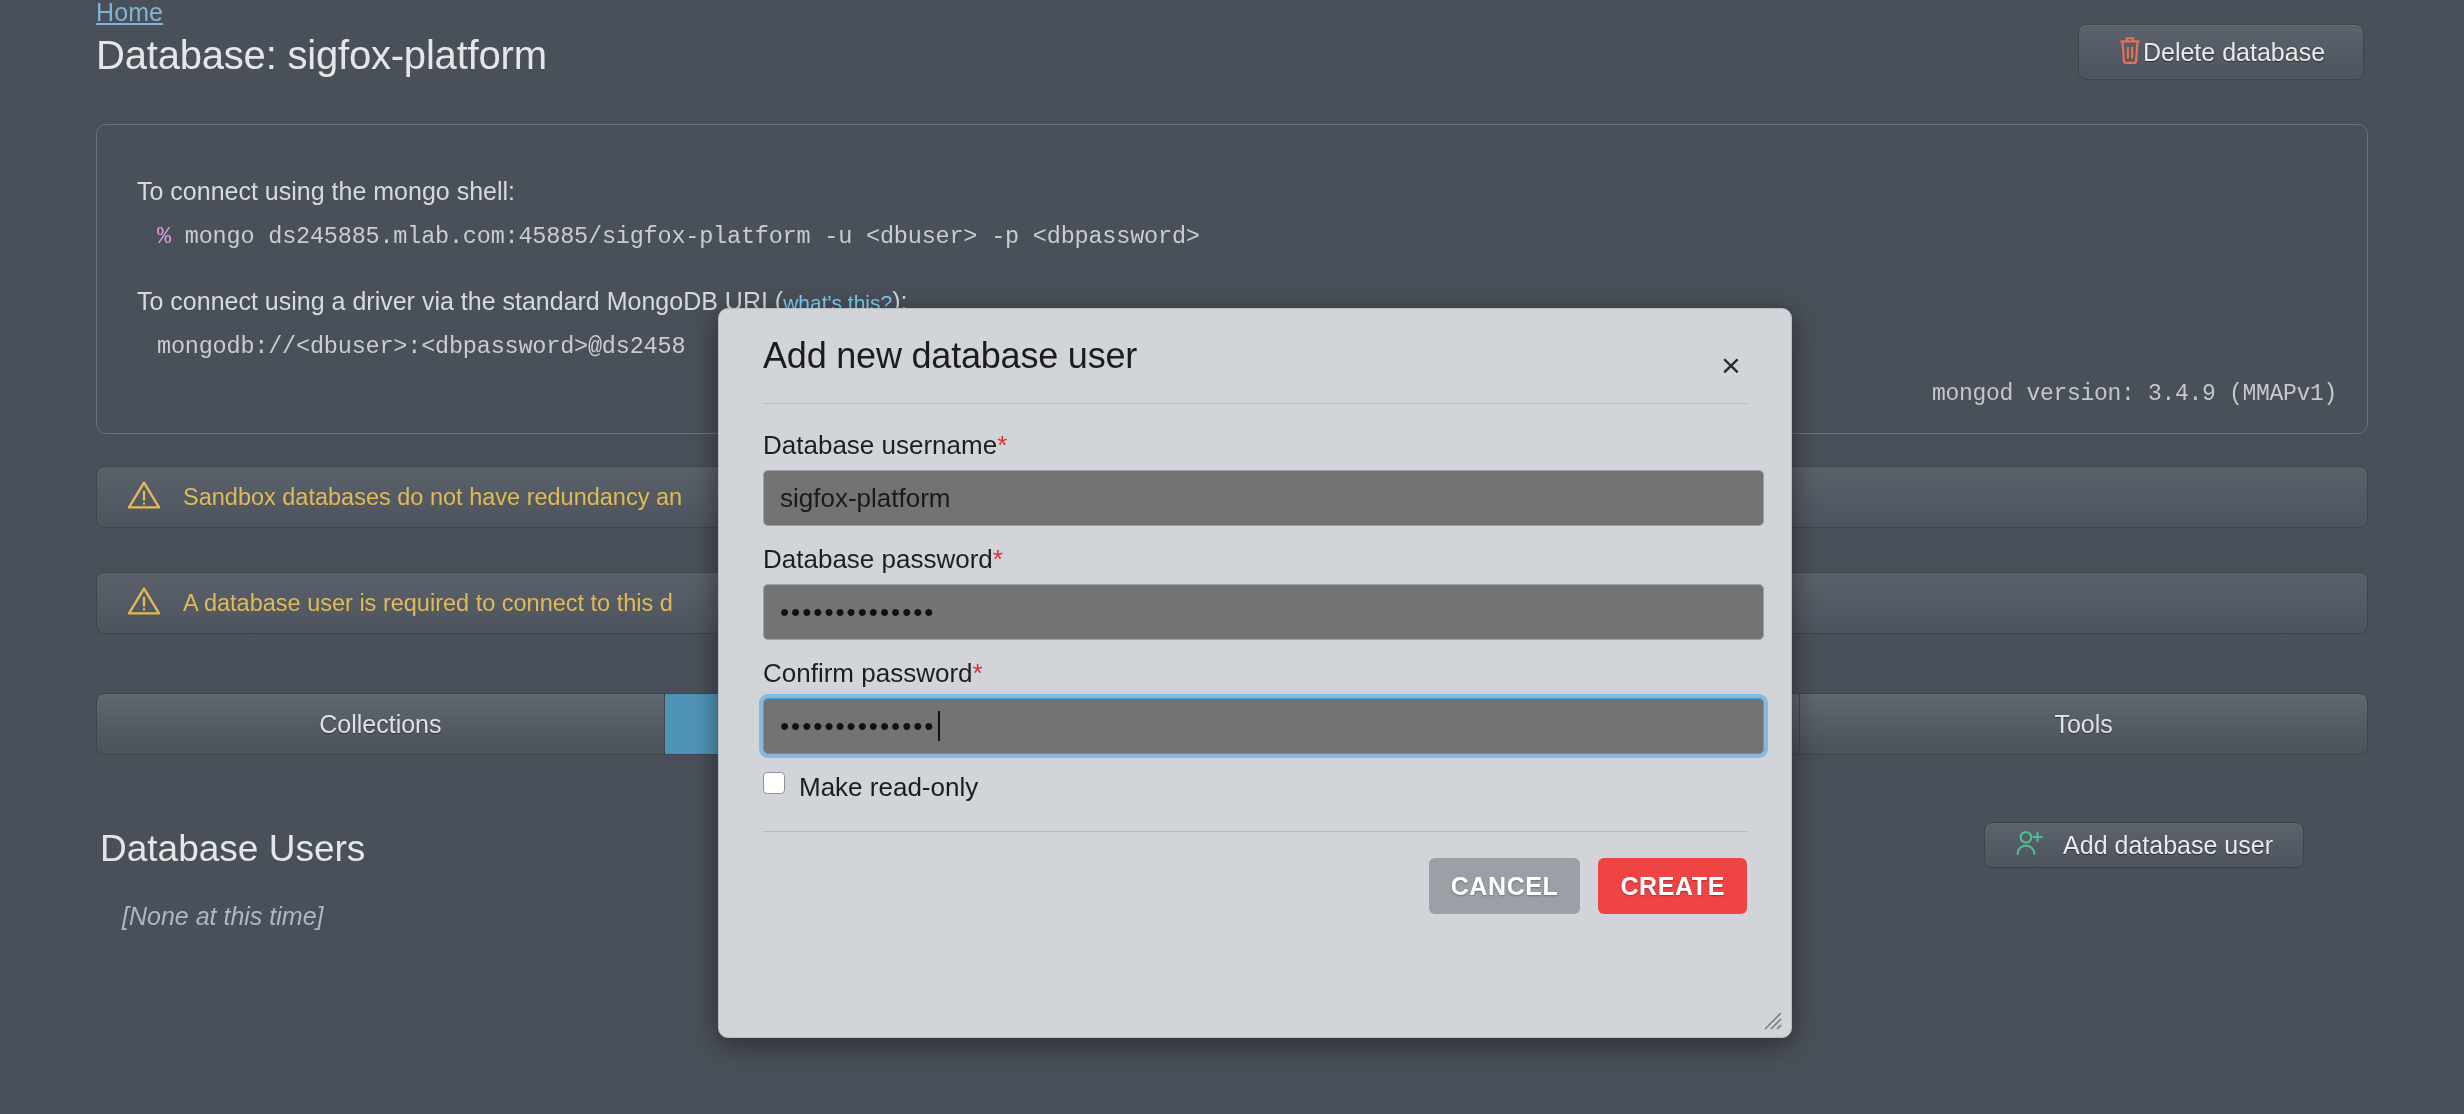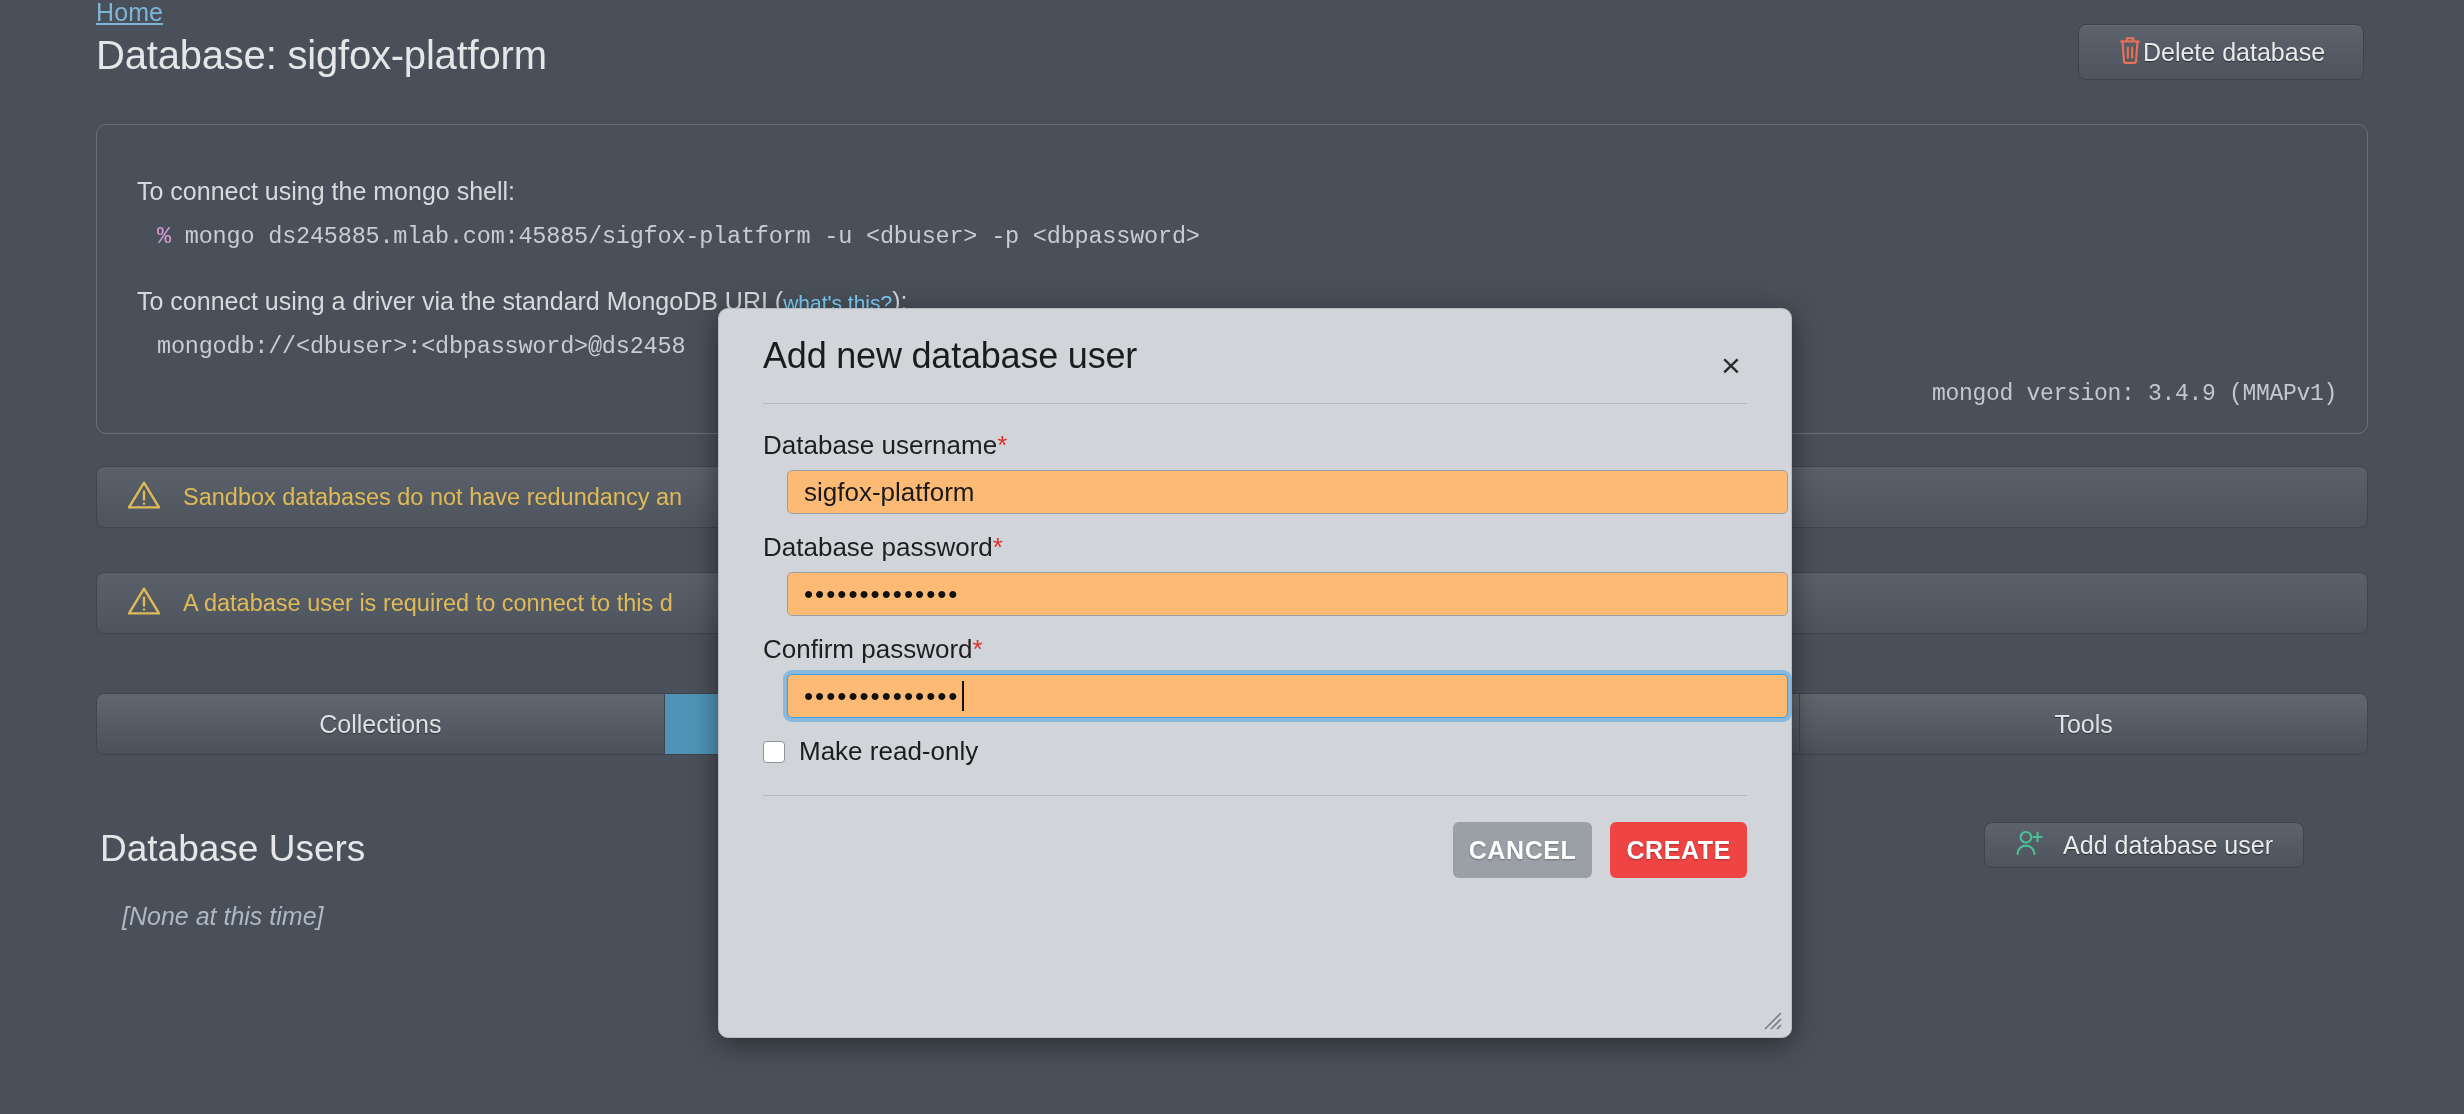--- a/index.html
+++ b/index.html
@@ -232,31 +232,30 @@
   #modal-body { padding: 26px 27px 0 44px; }
   .field-label {
     font-size: 26px;
     color: #1e1e1e;
     margin-bottom: 9px;
     display: block;
   }
   .req { color: #e03131; }
   .text-input {
     width: 100%;
-    height: 44px;
-    background: #fdba74;
+    height: 56px;
+    background: #737373;
     border: 1px solid #9ba0a6;
     border-radius: 5px;
     font-size: 26px;
     color: #1a1a1a;
     padding: 0 16px;
     font-family: "Liberation Sans", sans-serif;
     display: flex;
     align-items: center;
-    margin-left: 24px;
   }
   .field-group { margin-bottom: 18px; }
   .pw-dots {
     font-size: 26px;
     letter-spacing: 2px;
     color: #111;
     line-height: 1;
   }
   .text-input.focused {
     border: 1px solid #3f9de0;
@@ -266,21 +265,20 @@
   .caret {
     display: inline-block;
     width: 2px;
     height: 30px;
     background: #111;
     margin-left: 3px;
     vertical-align: middle;
   }
   #readonly-row {
     display: flex;
-    align-items: center;
     gap: 14px;
     margin-top: 12px;
     margin-bottom: 28px;
   }
   #readonly-checkbox {
     width: 22px; height: 22px;
     background: #fff;
     border: 1px solid #8f949a;
     border-radius: 4px;
     cursor: pointer;
@@ -301,21 +299,21 @@
     min-width: 136px;
     border-radius: 6px;
     border: none;
     font-size: 25px;
     font-weight: bold;
     color: #ffffff;
     letter-spacing: .6px;
     cursor: pointer;
     text-shadow: 0 1px 2px rgba(0,0,0,.3);
     font-family: "Liberation Sans", sans-serif;
-    padding: 0 16px;
+    padding: 0 22px;
   }
   #cancel-btn { background: #9aa0a6; }
   #create-btn { background: #ef4444; }
   #resize-grip {
     position: absolute;
     right: 8px; bottom: 6px;
     width: 26px; height: 26px;
     cursor: nwse-resize;
   }
 </style>

